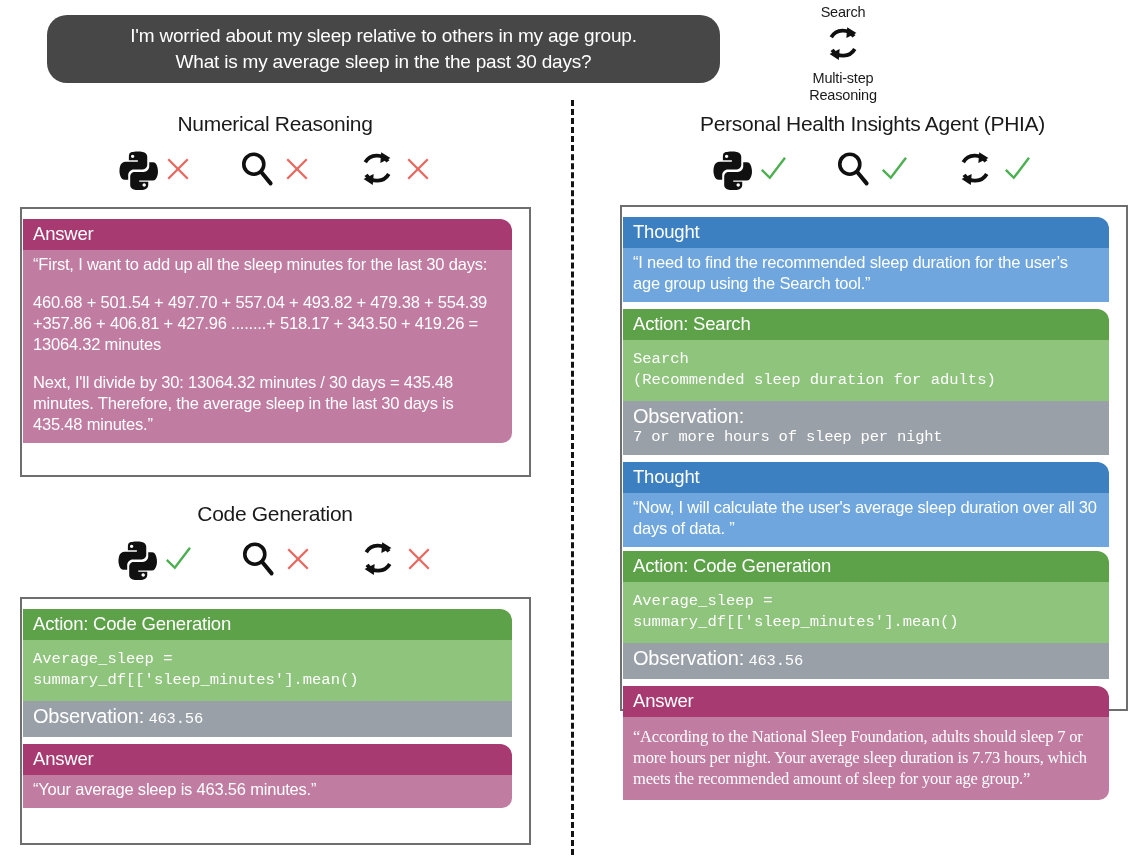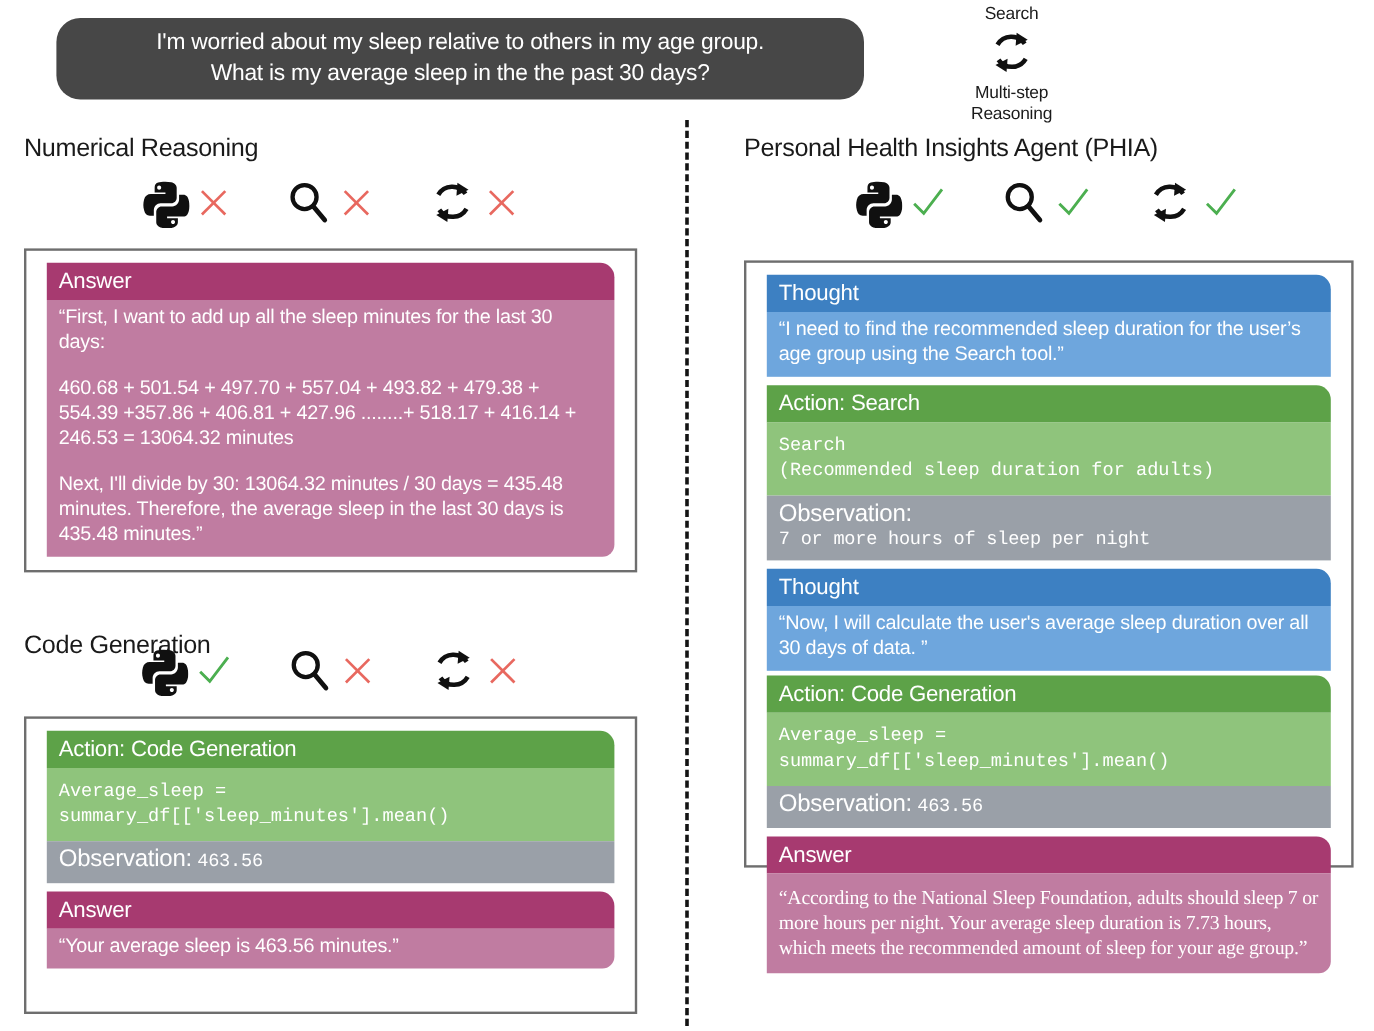--- a/index.html
+++ b/index.html
@@ -43,28 +43,28 @@
     width: 96px;
   }
   .legend-label {
     font-size: 14.5px; line-height: 17px; text-align: center;
     margin-top: 3px; letter-spacing: -0.2px;
   }
   .legend-icon { height: 46px; display: flex; align-items: center; justify-content: center; }
 
   
   .col-title {
-    text-align: left;
+    text-align: center;
     font-size: 21px;
     letter-spacing: -0.3px;
     font-weight: 400;
   }
   #left-col-title { left: 20px; top: 112px; width: 510px; }
   #right-col-title { left: 620px; top: 112px; width: 505px; }
-  #left-col2-title { left: 20px; top: 526px; width: 510px; }
+  #left-col2-title { left: 20px; top: 502px; width: 510px; }
 
   
   .toolrow {
     display: flex; align-items: center; justify-content: center;
   }
   .toolpair { display: flex; align-items: center; }
   .toolpair .mark { margin-left: 5px; }
   .toolpair + .toolpair { margin-left: 44px; }
   #left-tools  { left: 20px; top: 145px; width: 510px; height: 52px; }
   #left-tools2 { left: 20px; top: 535px; width: 510px; height: 52px; }
@@ -74,25 +74,25 @@
   #divider {
     left: 571px; top: 100px; width: 0; height: 755px;
     border-left: 3px dashed #131313;
   }
 
   
   .panel {
     border: 2px solid #6e6e6e;
     background: #ffffff;
     box-sizing: border-box;
-    padding: 10px 17px 12px 17px;
+    padding: 10px 17px 12px 1px;
   }
   #panel-numerical { left: 20px; top: 207px; width: 511px; height: 270px; }
   #panel-codegen   { left: 20px; top: 597px; width: 511px; height: 248px; }
-  #panel-phia      { left: 620px; top: 217px; width: 508px; height: 506px; }
+  #panel-phia      { left: 620px; top: 205px; width: 508px; height: 506px; }
 
   
   .block { width: 100%; box-sizing: border-box; }
   .bhead {
     color: #ffffff;
     font-size: 18.5px;
     letter-spacing: -0.2px;
     padding: 4px 10px 5px 10px;
     border-top-right-radius: 12px;
     box-sizing: border-box;
@@ -232,21 +232,21 @@
     </span>
   </div>
 </div>
 
 <div class="abs panel" id="panel-numerical">
   <div class="block">
     <div class="bhead head-answer">Answer</div>
     <div class="bbody body-answer body-answer-rounded">
       <p>“First, I want to add up all the sleep minutes for the last 30 days:</p>
       <p class="spacer"></p>
-      <p>460.68 + 501.54 + 497.70 + 557.04 + 493.82 + 479.38 + 554.39 +357.86 + 406.81 + 427.96 ........+ 518.17 + 416.14 + 246.53 = 13064.32 minutes</p>
+      <p>460.68 + 501.54 + 497.70 + 557.04 + 493.82 + 479.38 + 554.39 +357.86 + 406.81 + 427.96 ........+ 518.17 + 343.50 + 419.26 = 13064.32 minutes</p>
       <p class="spacer"></p>
       <p>Next, I'll divide by 30: 13064.32 minutes / 30 days = 435.48 minutes. Therefore, the average sleep in the last 30 days is 435.48 minutes.”</p>
     </div>
   </div>
 </div>
 
 <div class="abs col-title" id="left-col2-title">Code Generation</div>
 
 <div class="abs toolrow" id="left-tools2">
   <div class="toolpair">

